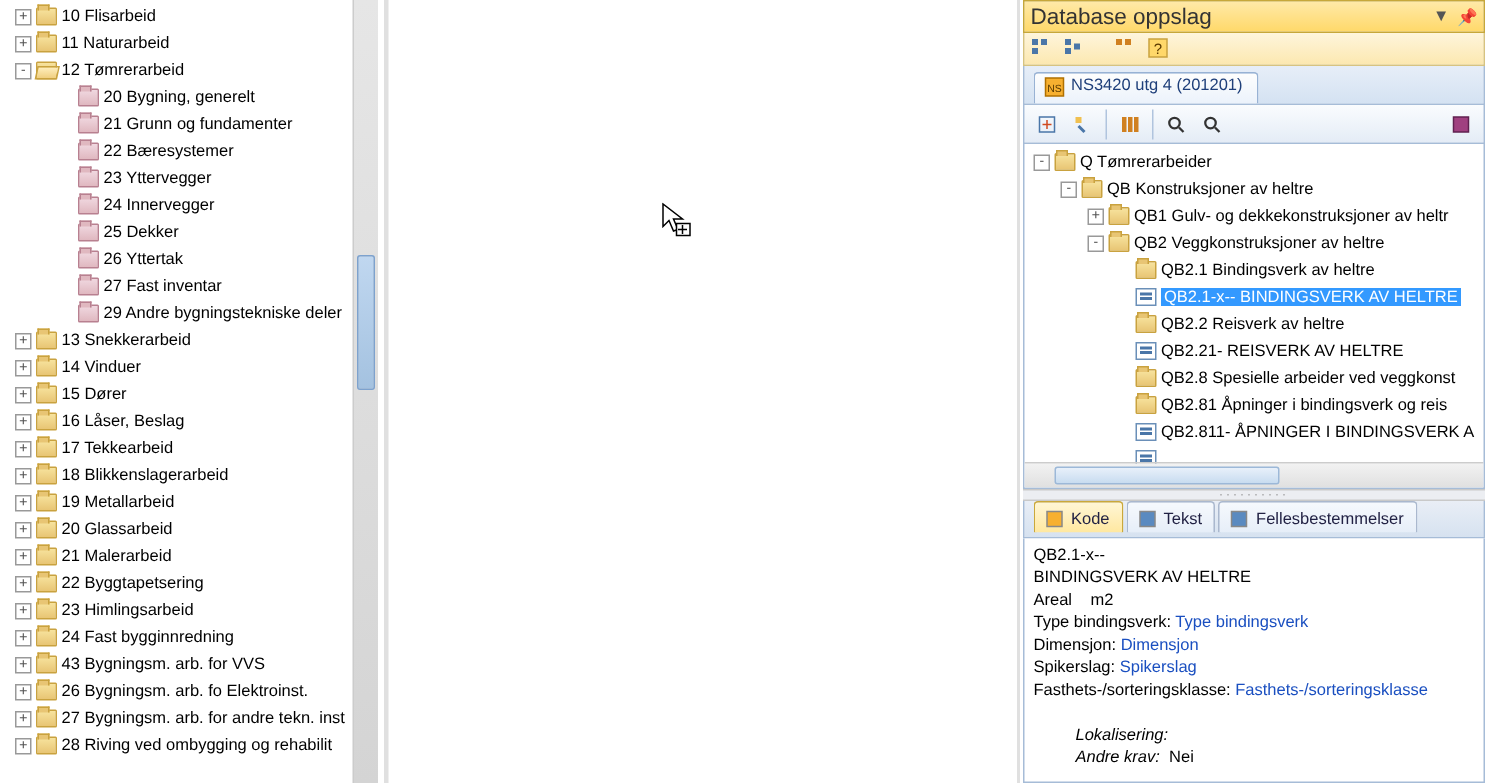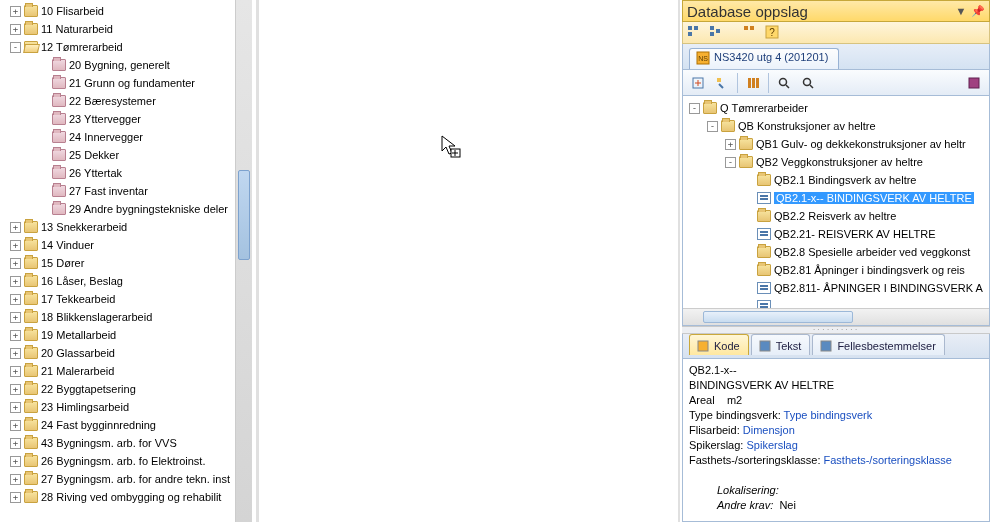--- a/index.html
+++ b/index.html
@@ -430,21 +430,21 @@
       </div>
     </div>
   <div class="detail-body">
     <div>QB2.1-x--</div>
     <b>BINDINGSVERK AV HELTRE</b>
     <div>
       <span>Areal</span>&nbsp;&nbsp;&nbsp;&nbsp;<span>m2</span>
     </div>
     <div id="detail-rows">
         <div><b>Type bindingsverk:</b> <span class="lnk">Type bindingsverk</span></div>
-        <div><b>Flisarbeid:</b> <span class="lnk">Dimensjon</span></div>
+        <div><b>Dimensjon:</b> <span class="lnk">Dimensjon</span></div>
         <div><b>Spikerslag:</b> <span class="lnk">Spikerslag</span></div>
         <div><b>Fasthets-/sorteringsklasse:</b> <span class="lnk">Fasthets-/sorteringsklasse</span></div>
       </div>
     <br>
     <i>Lokalisering:</i>
     <div>
       <i>Andre krav:</i>
       &nbsp;<span>Nei</span>
     </div>
   </div>

